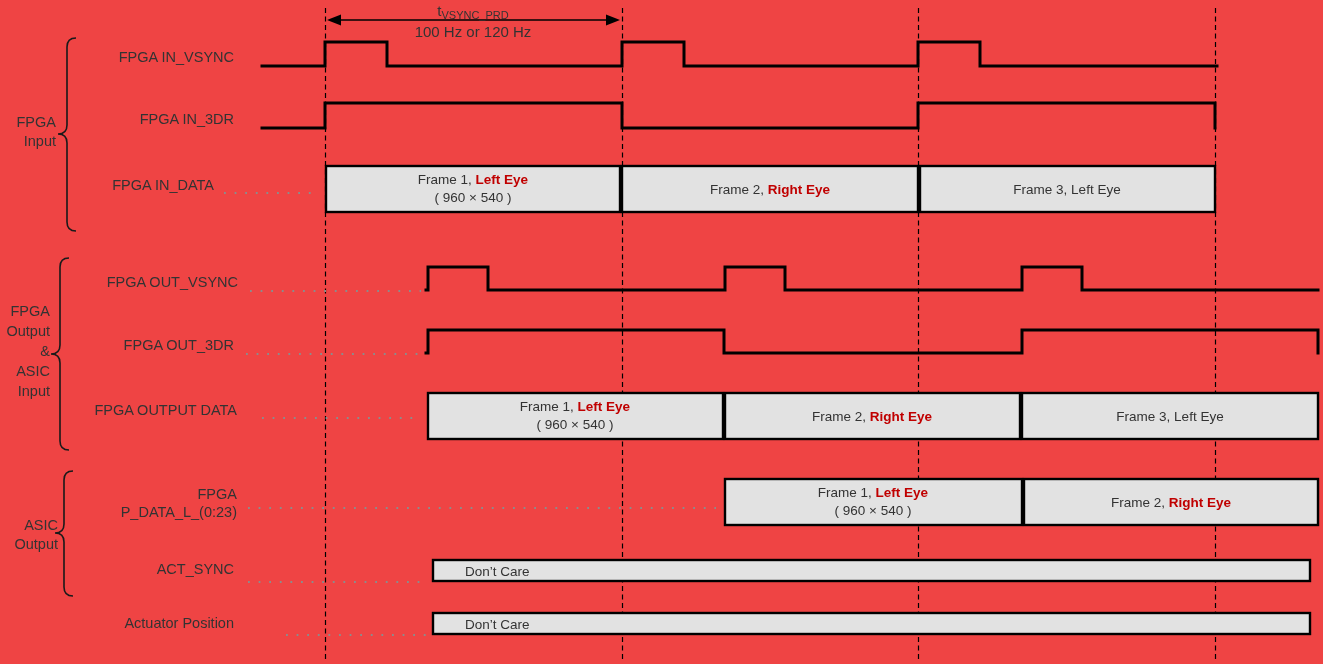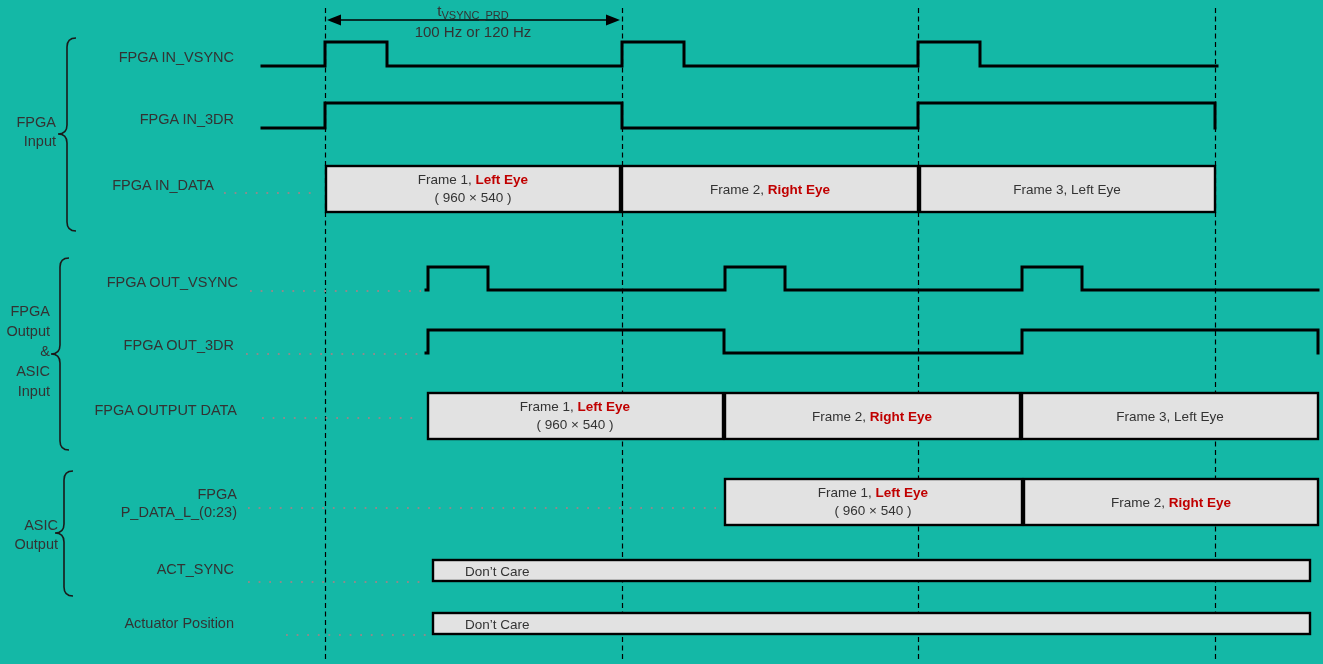--- a/index.html
+++ b/index.html
@@ -2,21 +2,21 @@
 <html style="--red: #C00000; --boxfill: #E2E2E2; --dots: #8C8C8C; --text: #333333;"><head>
 <meta charset="utf-8">
 <style>
   :root{
     --red:#C00000;
     --boxfill:#E2E2E2;
     --dots:#8C8C8C;
     --text:#333333;
   }
   html,body{margin:0;padding:0;background:#ffffff;}
-  .canvas{position:relative;width:1323px;height:664px;background:#14b8a6;overflow:hidden;}
+  .canvas{position:relative;width:1323px;height:664px;background:#ef4444;overflow:hidden;}
   svg{display:block;}
   svg text{font-family:"Liberation Sans","DejaVu Sans",sans-serif;fill:var(--text);}
   .sig{stroke:#000;stroke-width:3;fill:none;stroke-linejoin:miter;stroke-linecap:square;}
   .box{fill:var(--boxfill);stroke:#000;stroke-width:2.4;}
   .grid{stroke:#000;stroke-width:1.2;stroke-dasharray:5 3.5;fill:none;}
   .leader{stroke:var(--dots);stroke-width:2.2;stroke-dasharray:1.8 8.8;fill:none;}
   .brace{stroke:#1a1a1a;stroke-width:1.6;fill:none;}
   .arrowline{stroke:#000;stroke-width:1.6;}
   .arrowhead{fill:#000;stroke:none;}
   .lbl{font-size:14.5px;}

